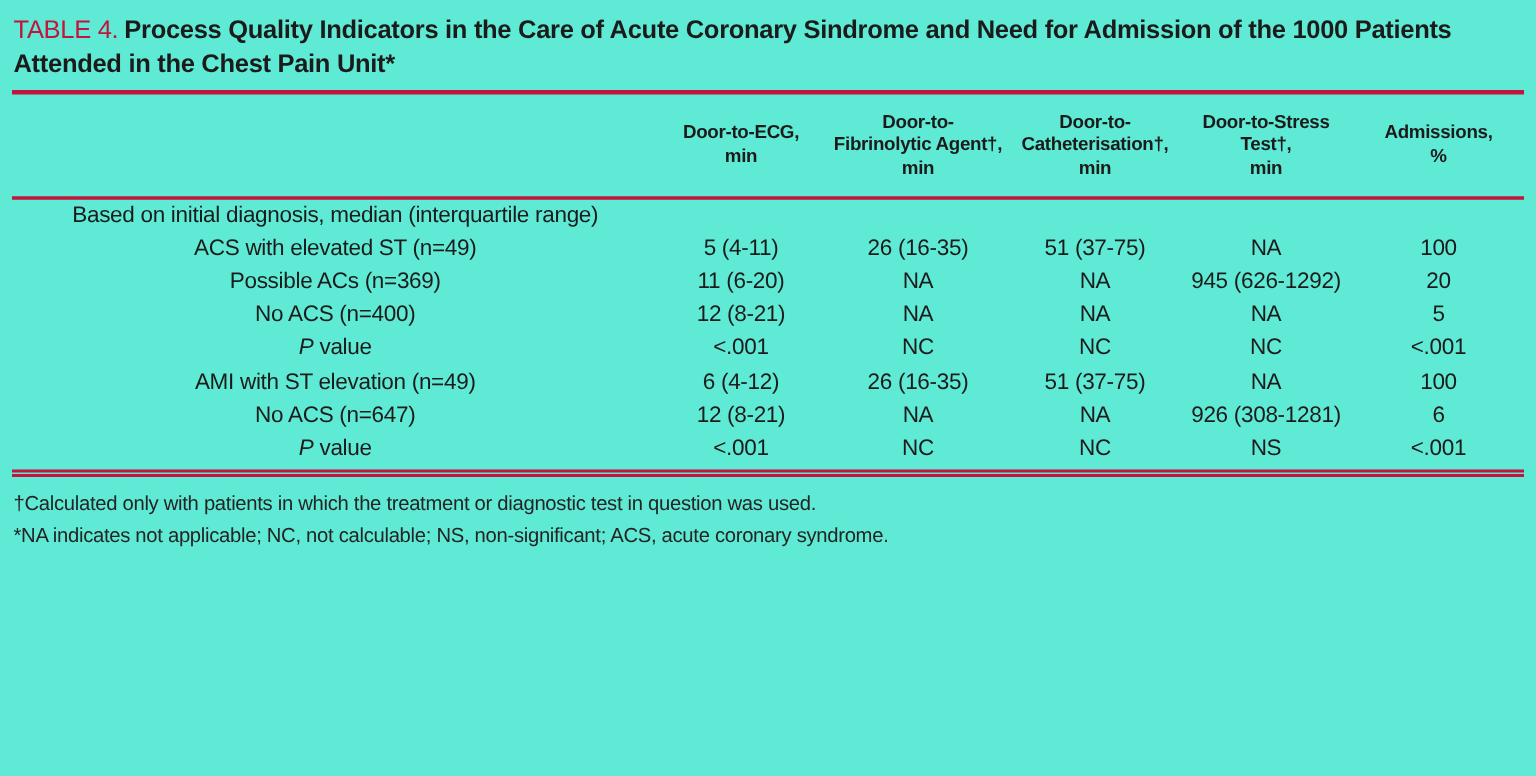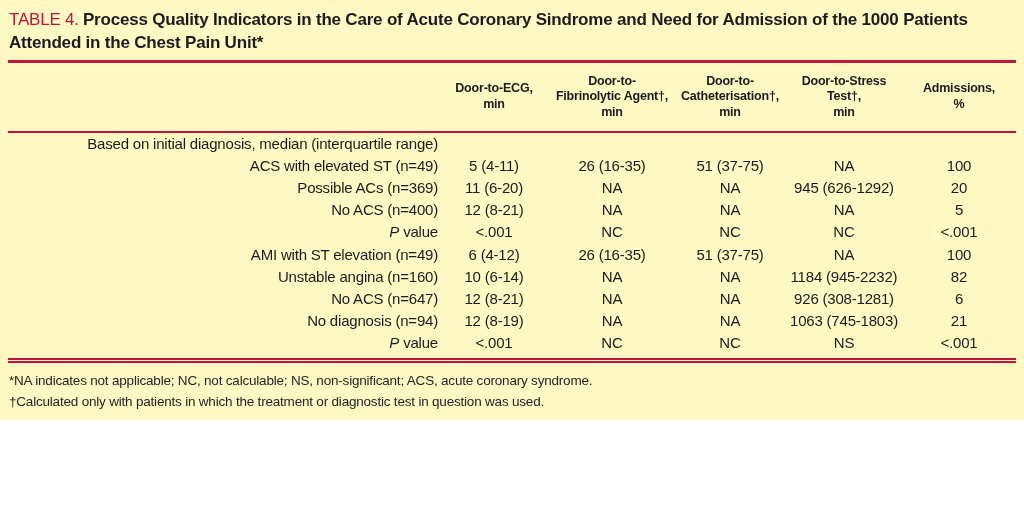--- a/index.html
+++ b/index.html
@@ -7,21 +7,21 @@
     --ink:#1b1b1b;
   }
   *{margin:0;padding:0;box-sizing:border-box;}
   html,body{background:#ffffff;}
   body{
     width:1024px;height:517px;
     font-family:"Liberation Sans", sans-serif;
     color:var(--ink);
     overflow:hidden;
   }
-  .page{width:1024px;height:420px;padding:7px 8px 0 8px;background:#fef9c3;}
+  .page{width:1024px;height:517px;padding:7px 8px 0 8px;background:#5eead4;}
 
   
   .title-block{
     font-size:17px;line-height:23px;font-weight:700;
     letter-spacing:-0.2px;
     margin:1px 0 6px 1px;
     max-width:960px;
   }
   .title-number{color:var(--red);font-weight:400;margin-right:4px;}
   .title-text{color:var(--ink);}
@@ -39,21 +39,21 @@
     height:70px;vertical-align:middle;text-align:center;
     white-space:pre-line;
     padding:0 2px;
   }
   tbody td{
     font-size:15px;line-height:22.2px;height:22.2px;
     letter-spacing:-0.2px;
     padding:0;vertical-align:middle;
     white-space:nowrap;overflow:hidden;
   }
-  td.row-label{text-align:right;padding-left:1px;}
+  td.row-label{text-align:center;padding-left:1px;}
   td.cell{text-align:center;}
   tr.pvalue td.row-label::first-letter{font-style:italic;}
 
   
   .double-rule{
     width:1008px;margin-top:3px;
     border-top:2px solid var(--red);
   }
   .double-rule::after{
     content:"";display:block;height:2px;background:var(--red);margin-top:1px;
@@ -145,54 +145,38 @@
       </tr>
       <tr>
         <td class="row-label">AMI with ST elevation (n=49)</td>
         <td class="cell">6 (4-12)</td>
         <td class="cell">26 (16-35)</td>
         <td class="cell">51 (37-75)</td>
         <td class="cell">NA</td>
         <td class="cell">100</td>
       </tr>
       <tr>
-        <td class="row-label">Unstable angina (n=160)</td>
-        <td class="cell">10 (6-14)</td>
-        <td class="cell">NA</td>
-        <td class="cell">NA</td>
-        <td class="cell">1184 (945-2232)</td>
-        <td class="cell">82</td>
-      </tr>
-      <tr>
         <td class="row-label">No ACS (n=647)</td>
         <td class="cell">12 (8-21)</td>
         <td class="cell">NA</td>
         <td class="cell">NA</td>
         <td class="cell">926 (308-1281)</td>
         <td class="cell">6</td>
-      </tr>
-      <tr>
-        <td class="row-label">No diagnosis (n=94)</td>
-        <td class="cell">12 (8-19)</td>
-        <td class="cell">NA</td>
-        <td class="cell">NA</td>
-        <td class="cell">1063 (745-1803)</td>
-        <td class="cell">21</td>
       </tr>
       <tr class="pvalue">
         <td class="row-label">P value</td>
         <td class="cell">&lt;.001</td>
         <td class="cell">NC</td>
         <td class="cell">NC</td>
         <td class="cell">NS</td>
         <td class="cell">&lt;.001</td>
       </tr>
     </tbody>
   </table>
 
   <div class="double-rule"></div>
 
   <div class="footnotes">
+    <p class="footnote">†Calculated only with patients in which the treatment or diagnostic test in question was used.</p>
     <p class="footnote">*NA indicates not applicable; NC, not calculable; NS, non-significant; ACS, acute coronary syndrome.</p>
-    <p class="footnote">†Calculated only with patients in which the treatment or diagnostic test in question was used.</p>
   </div>
 
 </div>
 
 </body></html>

